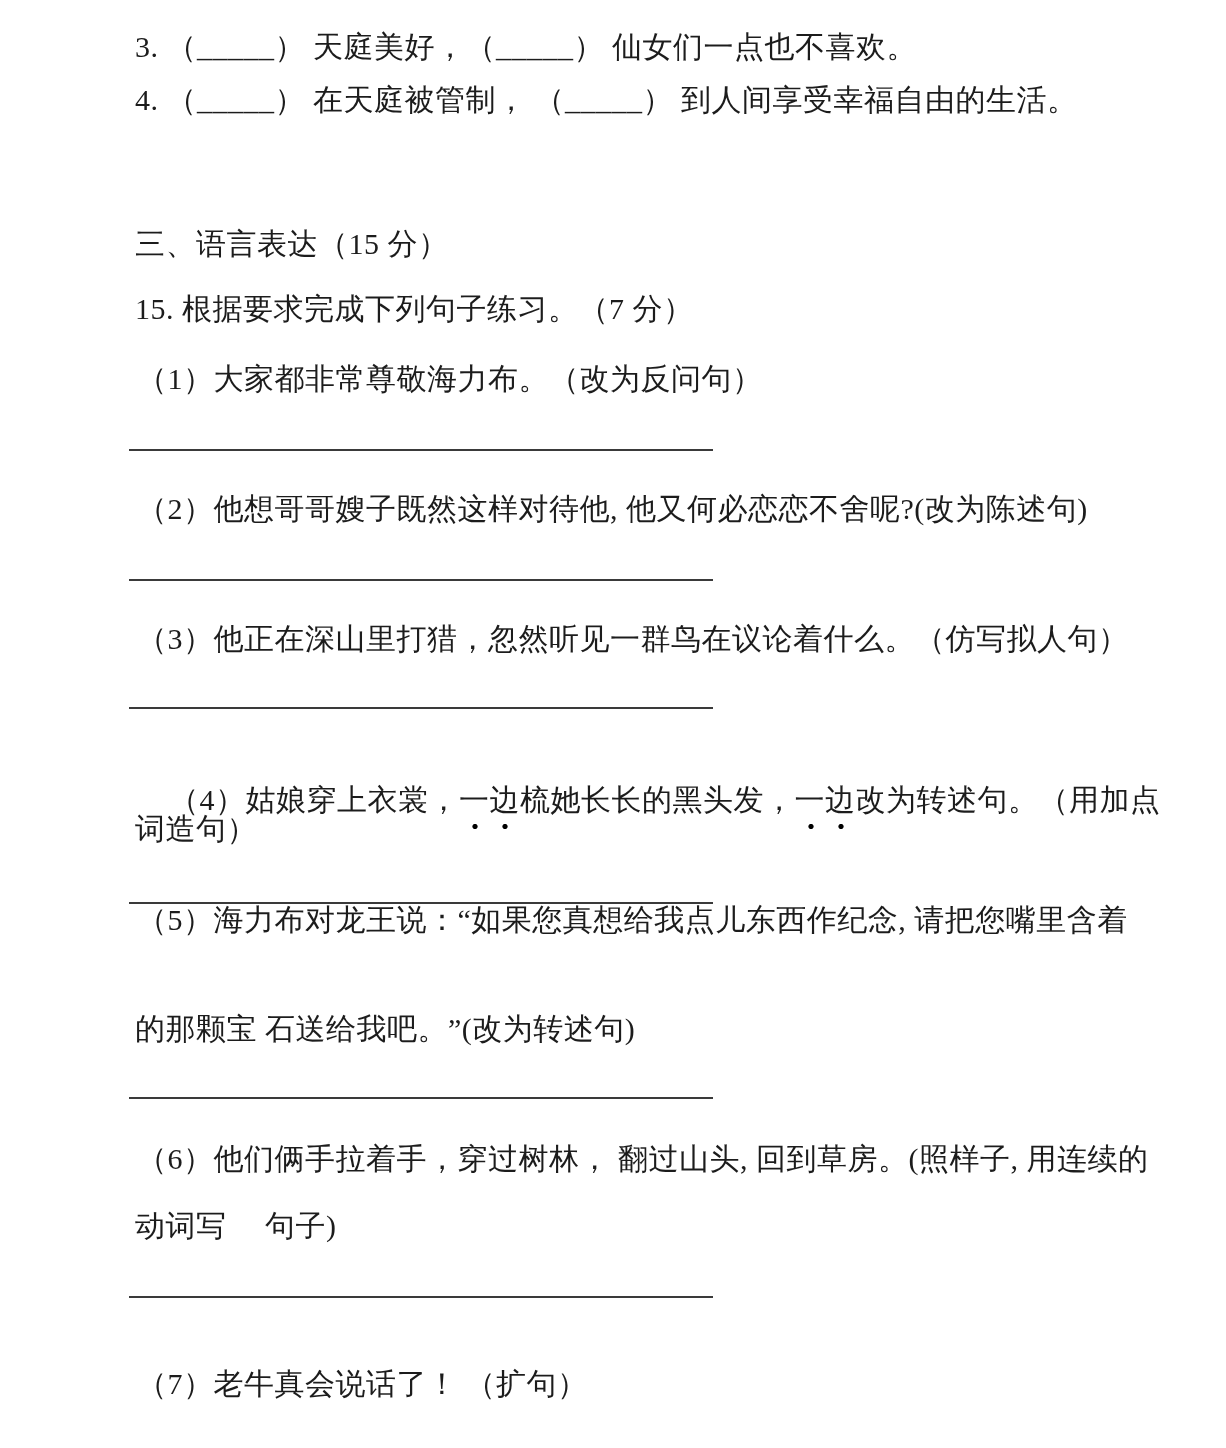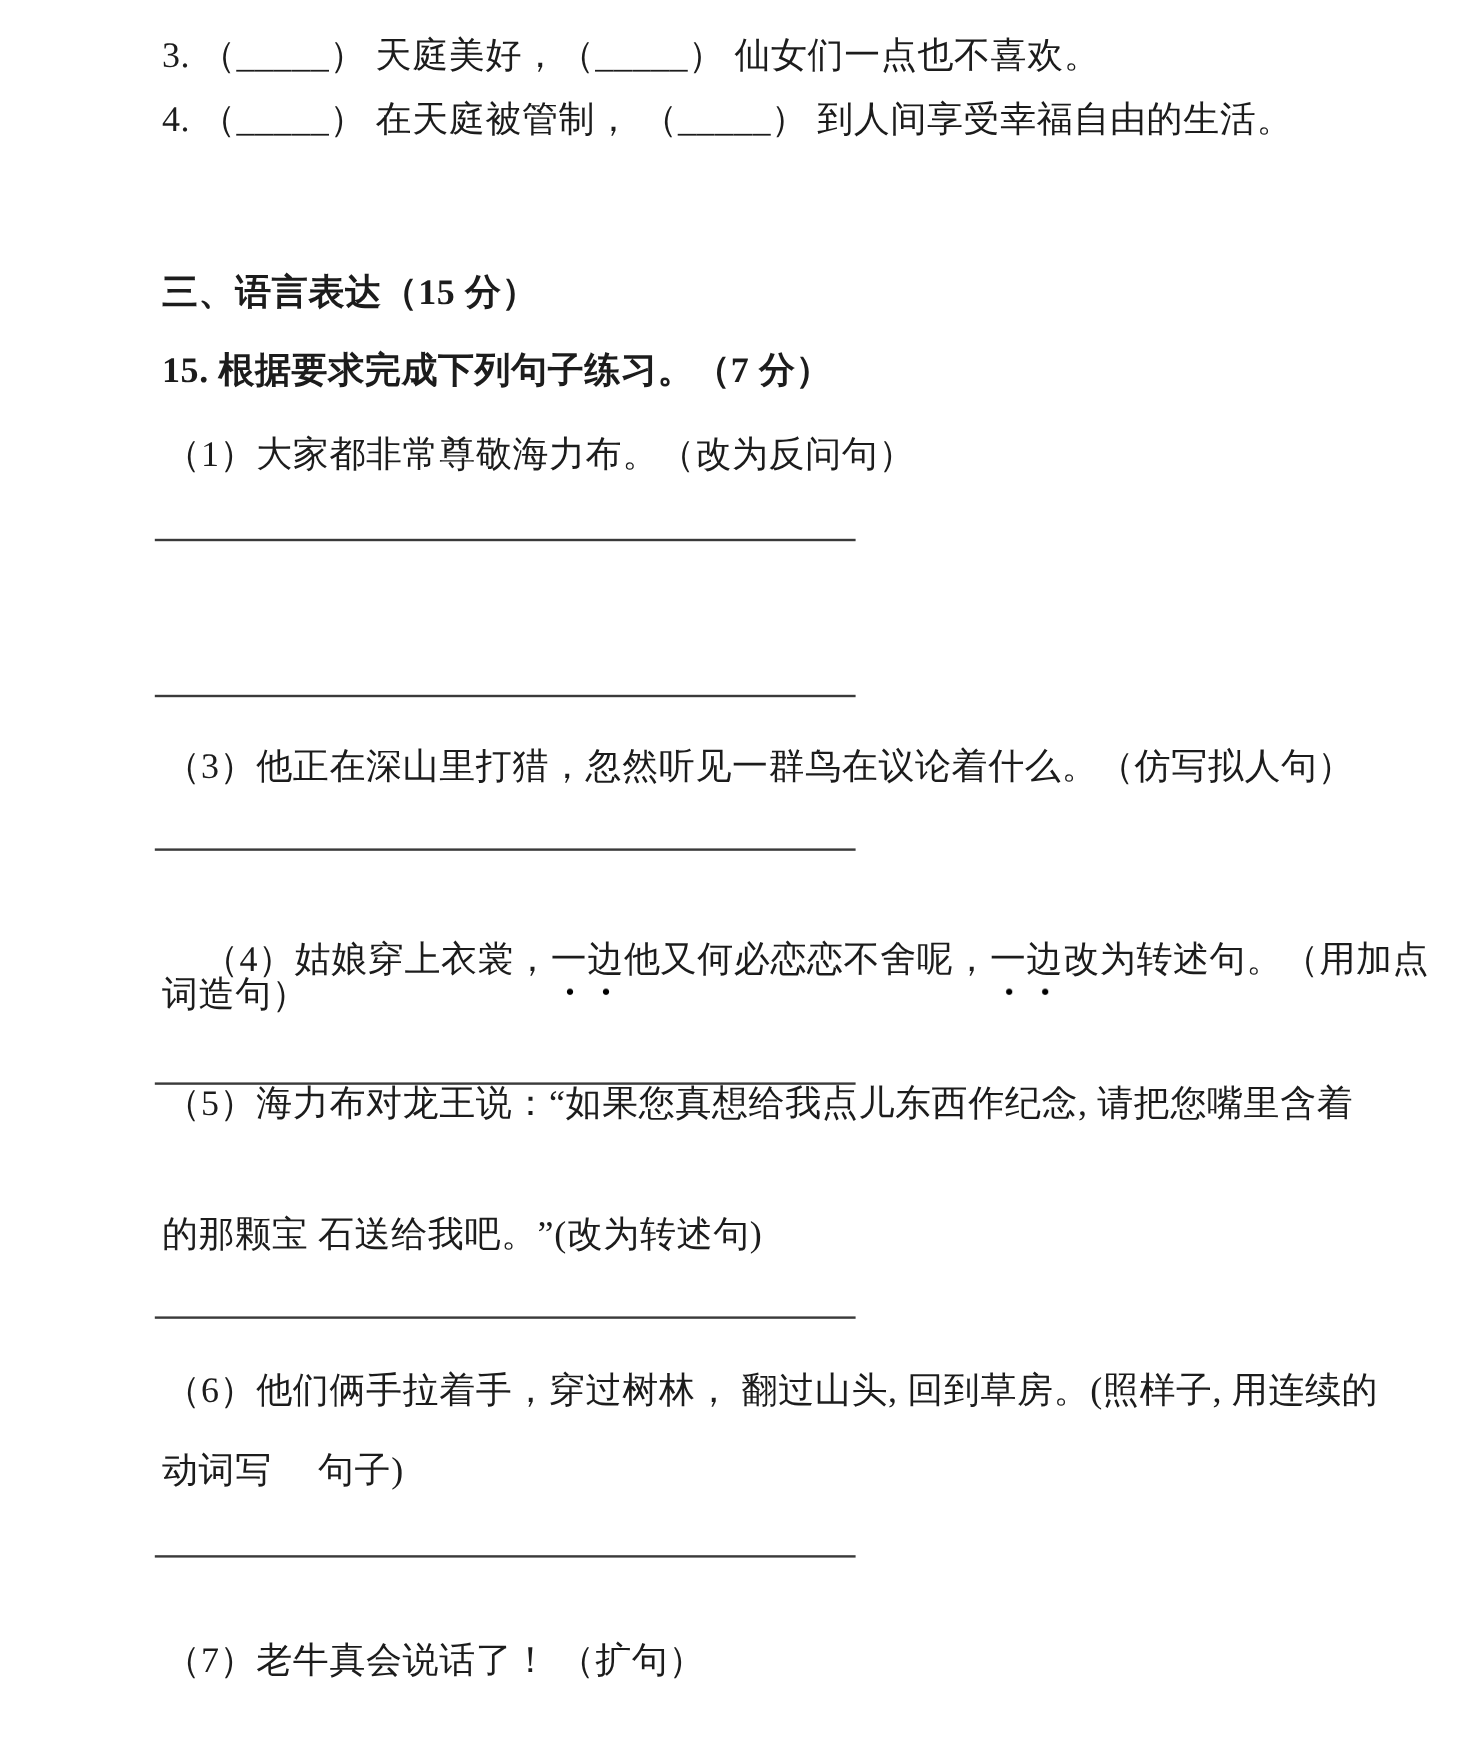--- a/index.html
+++ b/index.html
@@ -18,21 +18,21 @@
   .line {
     position: absolute;
     left: 135px;
     font-size: 30px;
     line-height: 38px;
     white-space: pre;
     color: #1c1c1c;
     letter-spacing: 0.5px;
   }
   .line.exercise { left: 137px; }
-  .line.bold { font-weight: bold; }
+  .line.bold { font-weight: normal; }
   .answer-rule {
     position: absolute;
     left: 129px;
     width: 584px;
     height: 0;
     border-top: 2px solid #3a3a3a;
   }
   .dotted {
     padding-bottom: 14px;
     background-image: radial-gradient(circle, #000 2.2px, transparent 3px);
@@ -51,29 +51,30 @@
   <div class="line" style="top:81px">4. （_____） 在天庭被管制， （_____） 到人间享受幸福自由的生活。</div>
 
   <div class="line bold" style="top:225px">三、语言表达（15 分）</div>
 
   <div class="line bold" style="top:290px">15. 根据要求完成下列句子练习。（7 分）</div>
 
   <div class="line exercise" style="top:360px">（1）大家都非常尊敬海力布。（改为反问句）</div>
 
   <div class="answer-rule" style="top:449px"></div>
 
+  <div class="line exercise" style="top:490px">（2）他想哥哥嫂子既然这样对待他, 他又何必恋恋不舍呢?(改为陈述句)</div>
 
   <div class="answer-rule" style="top:579px"></div>
 
   <div class="line exercise" style="top:620px">（3）他正在深山里打猎，忽然听见一群鸟在议论着什么。（仿写拟人句）</div>
 
   <div class="answer-rule" style="top:707px"></div>
 
   <div class="line exercise" style="top:743px">
-    <span>（4）姑娘穿上衣裳，</span><span class="dotted">一边</span><span>他又何必恋恋不舍呢，</span><span class="dotted">一边</span><span>改为转述句。（用加点</span>
+    <span>（4）姑娘穿上衣裳，</span><span class="dotted">一边</span><span>梳她长长的黑头发，</span><span class="dotted">一边</span><span>改为转述句。（用加点</span>
   </div>
 
   <div class="line" style="top:810px">词造句）</div>
 
   <div class="answer-rule" style="top:902px"></div>
 
   <div class="line exercise" style="top:901px">（5）海力布对龙王说：“如果您真想给我点儿东西作纪念, 请把您嘴里含着</div>
 
   <div class="line" style="top:1010px">的那颗宝 石送给我吧。”(改为转述句)</div>
 

